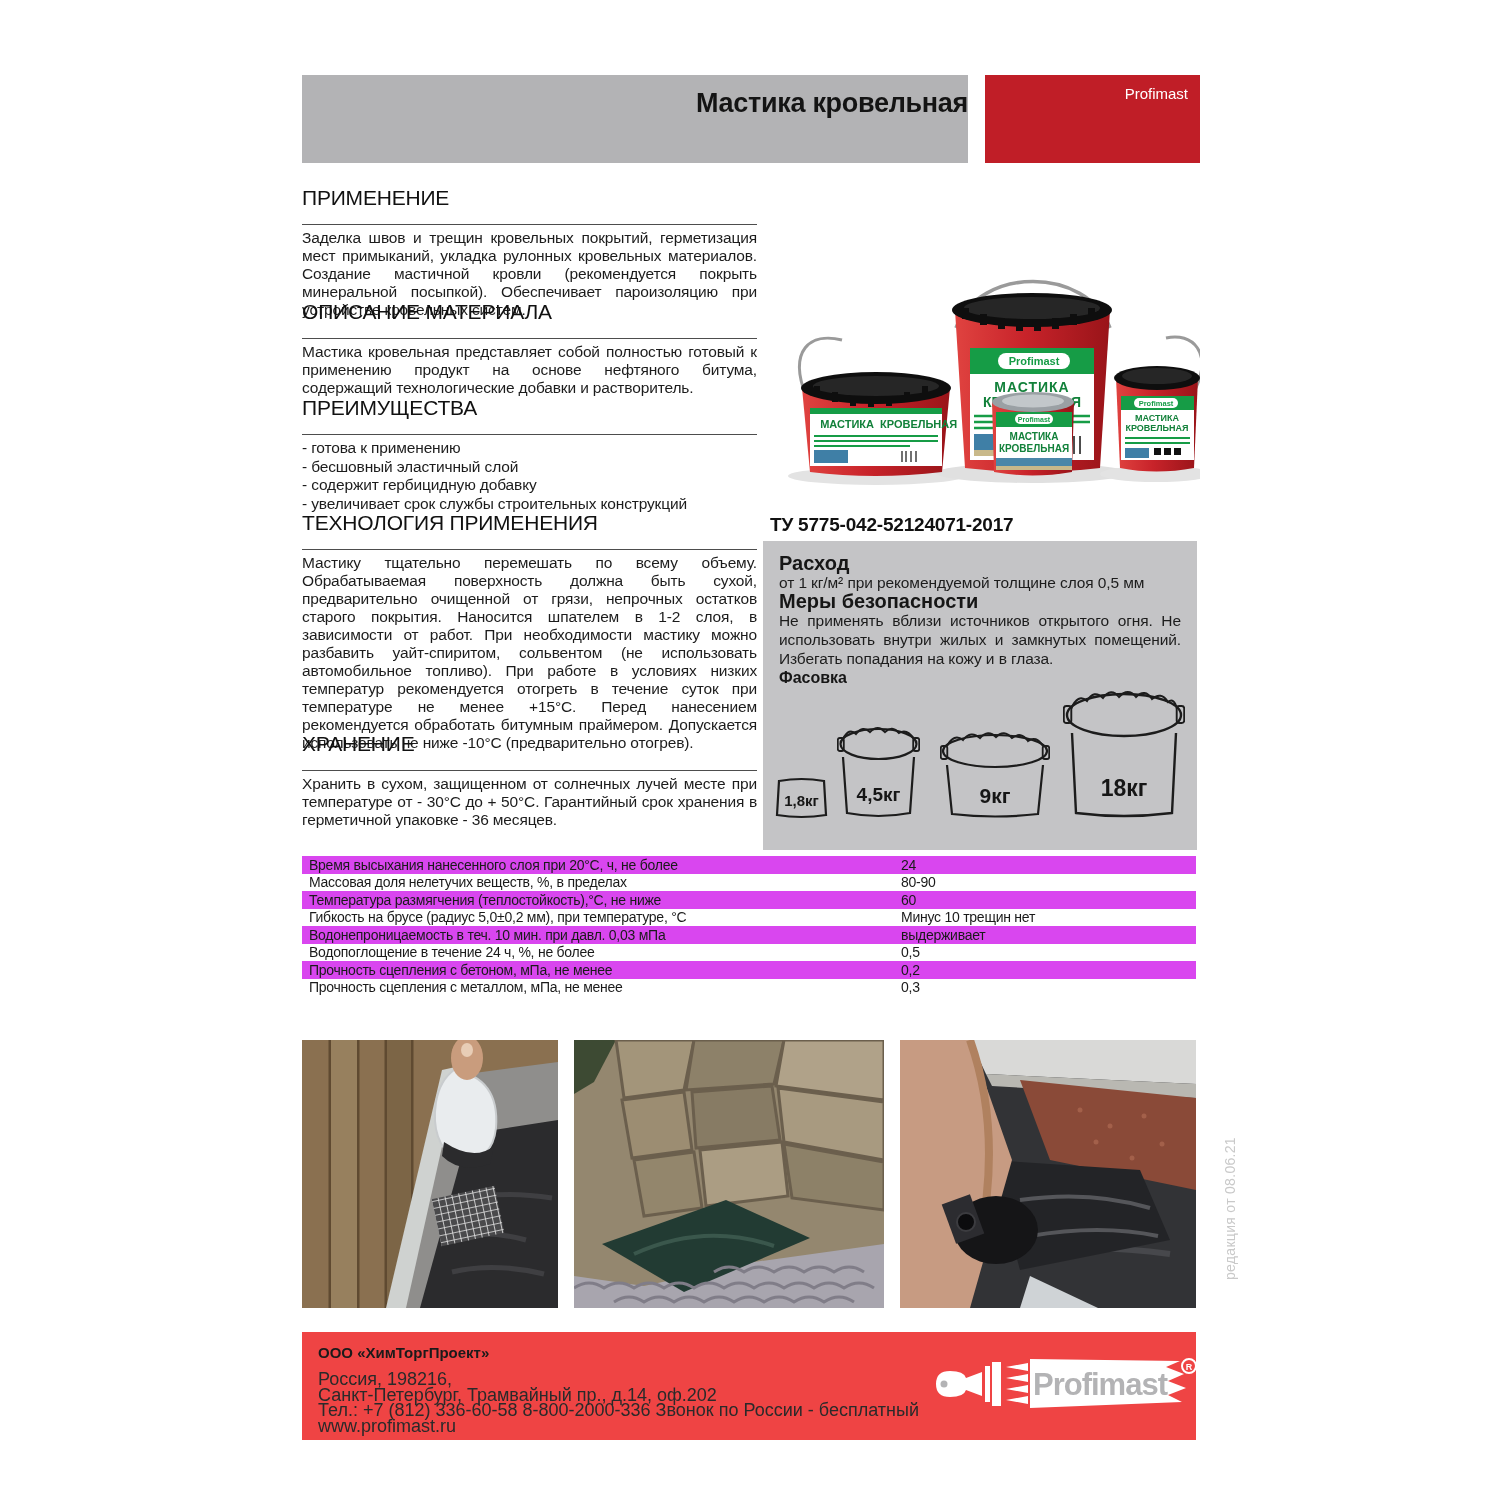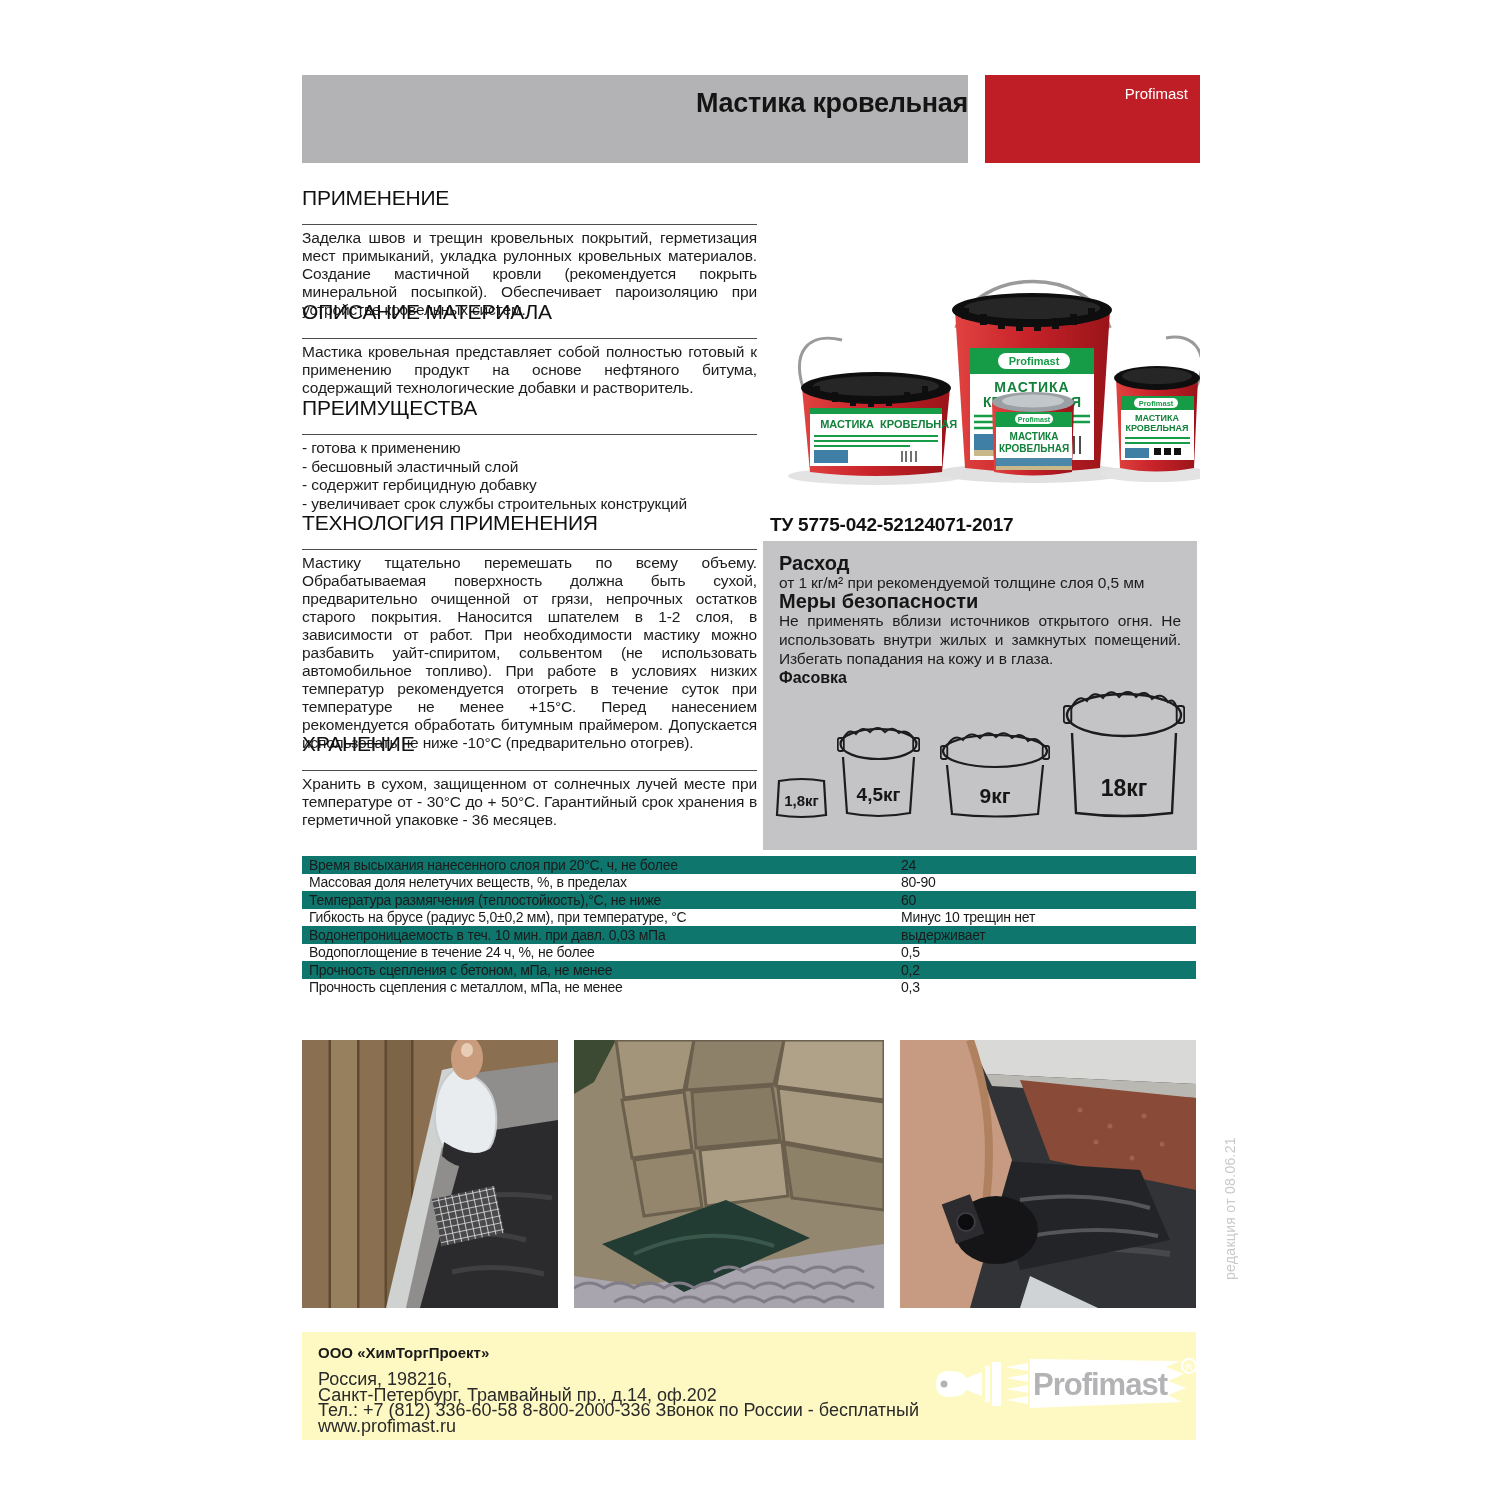--- a/index.html
+++ b/index.html
@@ -27,30 +27,30 @@
   .panel .txt{font-size:15.5px;line-height:19px;text-align:justify;letter-spacing:-0.1px;color:#1c1c1c;}
   .pack-lbl{position:absolute;left:16px;top:128px;font-size:16px;font-weight:bold;color:#161616;}
   .bucket{position:absolute;}
   .bucket text{font-family:"Liberation Sans",sans-serif;font-weight:bold;fill:#161616;}
 
   
   .char{left:302px;top:856px;width:894px;}
   .char-h{font-size:21px;font-weight:bold;color:#111;letter-spacing:-0.3px;
           border-bottom:2.5px solid #161616;padding:0 0 4px 4px;margin-bottom:1px;}
   .t-row{display:flex;height:17.5px;align-items:center;font-size:14px;letter-spacing:-0.25px;color:#1a1a1a;}
-  .t-row.g{background:#0f766e;gap:40px;}
+  .t-row.g{background:#d946ef;gap:40px;}
   .t-name{flex:1;padding-left:7px;white-space:nowrap;overflow:hidden;}
   .t-val{width:295px;text-align:left;}
 
   
   .photo{top:1040px;height:268px;background:#888;}
   .photo svg{display:block;}
 
   
-  .foot{left:302px;top:1332px;width:894px;height:108px;background:#fef9c3;}
+  .foot{left:302px;top:1332px;width:894px;height:108px;background:#ef4444;}
   .foot-co{position:absolute;left:16px;top:12px;font-size:15px;font-weight:bold;color:#1a1a1a;}
   .foot-lines{position:absolute;left:16px;top:40px;font-size:18px;line-height:15.5px;color:#2a2a2a;}
   .logo{position:absolute;left:628px;top:21px;}
 
   
   .edition{left:1222px;top:1095px;height:185px;writing-mode:vertical-rl;transform:rotate(180deg);
            font-size:14px;color:#c9c9c9;letter-spacing:0.3px;}
 
   svg text{font-family:"Liberation Sans",sans-serif;}
 </style>

